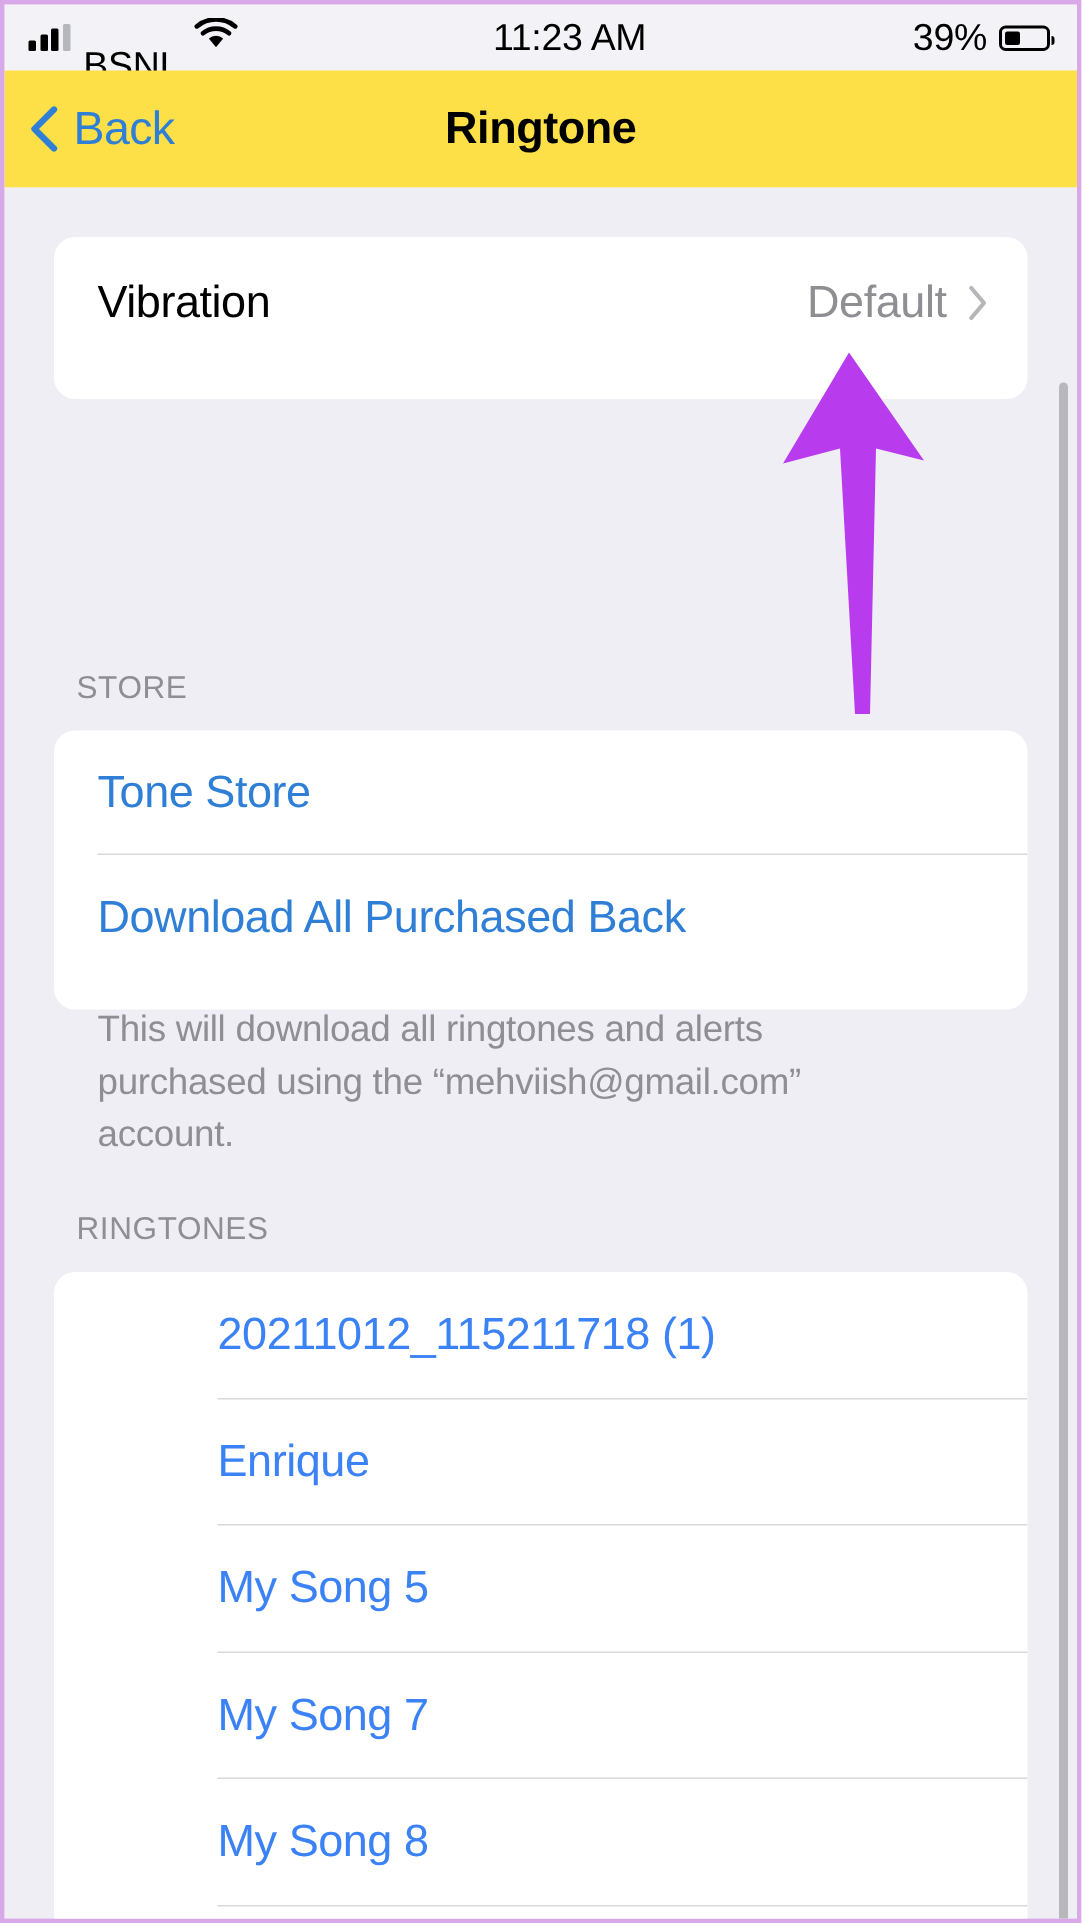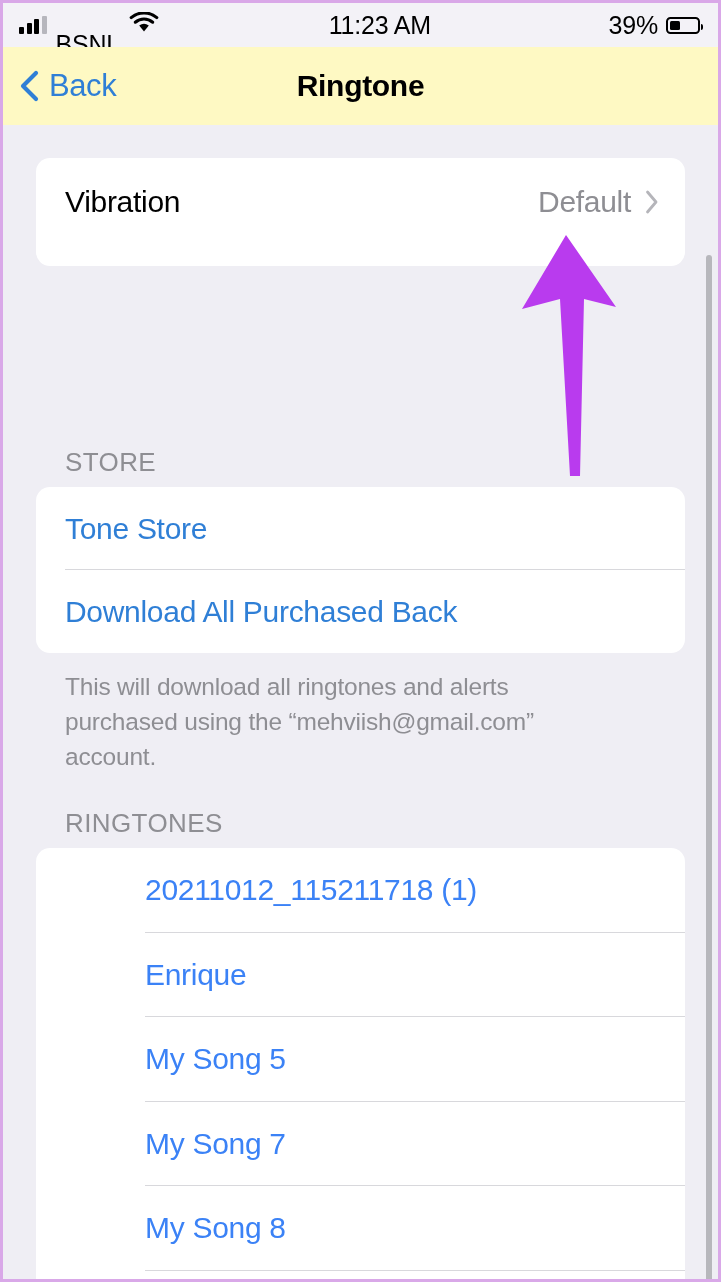--- a/index.html
+++ b/index.html
@@ -103,21 +103,21 @@
     height: 100%;
     background: #000;
     border-radius: 1.5px;
   }
 
   
   .navbar {
     position: absolute;
     top: 44px; left: 0; right: 0;
     height: 78px;
-    background: #fef9c3;
+    background: #fde047;
   }
   .back-btn {
     position: absolute;
     left: 16px;
     top: 50%;
     transform: translateY(-50%);
     display: flex;
     align-items: center;
     gap: 10px;
     cursor: pointer;
@@ -194,30 +194,30 @@
   }
   .chevron-right {
     width: 14px;
     height: 24px;
     flex: 0 0 auto;
   }
 
   
   .section-header {
     position: absolute;
-    left: 62px;
-    font-size: 26px;
+    left: 48px;
+    font-size: 21px;
     color: #8e8e93;
     letter-spacing: 0.4px;
   }
   #hdr-store { top: 322px; }
   #hdr-ringtones { top: 683px; }
 
   
-  #card-store { top: 362px; height: 166px; }
+  #card-store { top: 362px; height: 186px; }
   .row-link {
     height: 83px;
     padding: 0 29px;
   }
   .link-label {
     font-size: 30px;
     color: #2f7fd6;
     letter-spacing: -0.3px;
   }
   .sep {

